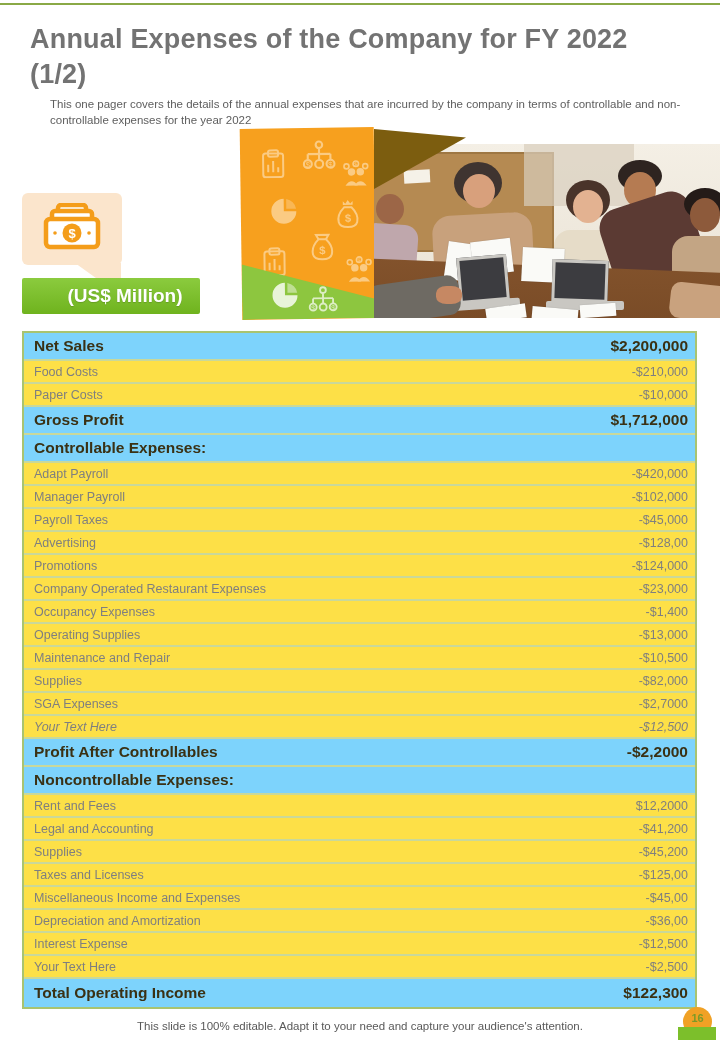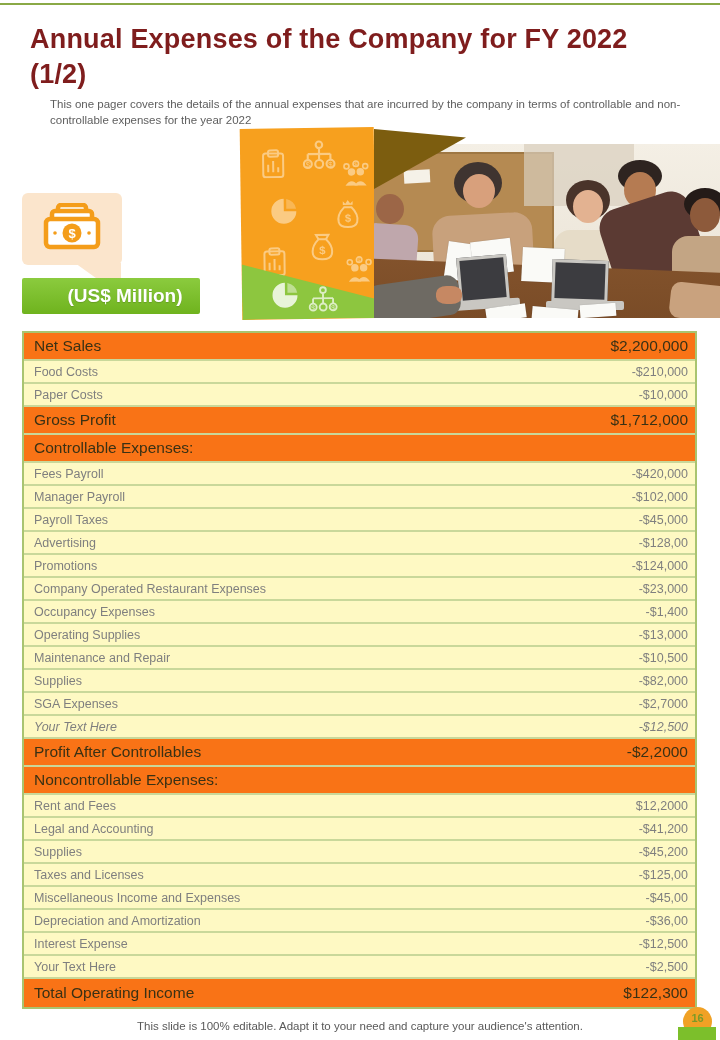--- a/index.html
+++ b/index.html
@@ -7,21 +7,21 @@
   .page {
     position:relative; width:720px; height:1040px; margin:0 auto;
     background:#fff; overflow:hidden;
     font-family:"Liberation Sans", sans-serif;
   }
   .top-rule { position:absolute; left:0; top:3px; width:720px; height:2px; background:#8aa946; }
 
   
   .title {
     position:absolute; left:30px; top:22px; width:620px;
-    font-size:27px; font-weight:bold; color:#7f1d1d; line-height:1.28;
+    font-size:27px; font-weight:bold; color:#737373; line-height:1.28;
     letter-spacing:.2px;
   }
   .subtitle {
     position:absolute; left:30px; top:97px; width:655px;
     font-size:11.5px; color:#5e5e5e; line-height:1.35;margin-left:20px;
   }
 
   
   .bubble {
     position:absolute; left:22px; top:193px; width:100px; height:72px;
@@ -85,27 +85,27 @@
   .paper         { position:absolute; background:#fafaf7; box-shadow:0 0 1px rgba(0,0,0,.3); z-index:4; }
 
   
   .etable {
     position:absolute; left:22px; top:331px; width:675px;
     border:2px solid #a9c470; background:#fff;
   }
   .trow {
     display:flex; justify-content:space-between; align-items:center;
     height:23px; padding:0 7px 0 10px;
-    border-bottom:2px solid #c9d89a; background:#fef9c3;
+    border-bottom:2px solid #c9d89a; background:#fde047;
     color:#7f7f7f; font-size:12.5px;
   }
   .trow:last-child { border-bottom:none; }
   .trow.hl {
-    height:28px; background:#f97316;
-    color:#3a3114; font-weight:normal; font-size:15.5px;
+    height:28px; background:#7dd3fc;
+    color:#3a3114; font-weight:bold; font-size:15.5px;
   }
   .trow.italic { font-style:italic; }
   .tlabel { white-space:nowrap; }
   .tvalue { white-space:nowrap; }
 
   
   .footer-note {
     position:absolute; left:0; bottom:8px; width:100%;
     text-align:center; font-size:11.5px; color:#595959;
   }
@@ -323,21 +323,21 @@
       </div>
       <div class="trow hl">
         <span class="tlabel">Gross Profit</span>
         <span class="tvalue">$1,712,000</span>
       </div>
       <div class="trow hl">
         <span class="tlabel">Controllable Expenses:</span>
         <span class="tvalue"></span>
       </div>
       <div class="trow norm">
-        <span class="tlabel">Fees Payroll</span>
+        <span class="tlabel">Adapt Payroll</span>
         <span class="tvalue">-$420,000</span>
       </div>
       <div class="trow norm">
         <span class="tlabel">Manager Payroll</span>
         <span class="tvalue">-$102,000</span>
       </div>
       <div class="trow norm">
         <span class="tlabel">Payroll Taxes</span>
         <span class="tvalue">-$45,000</span>
       </div>

